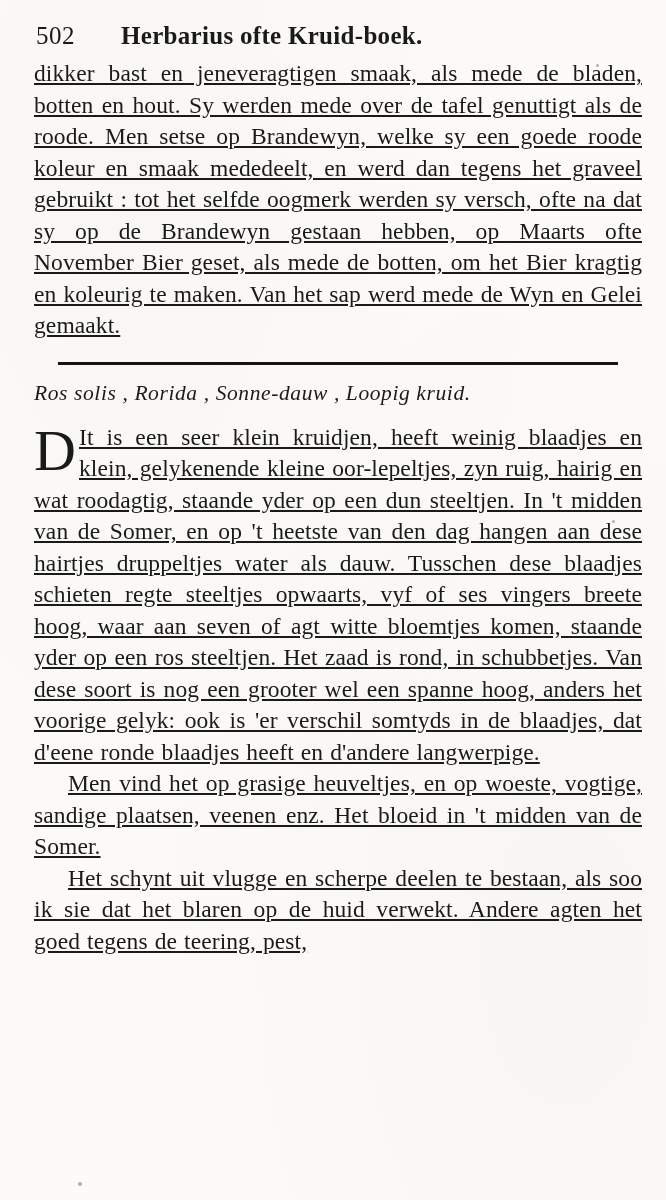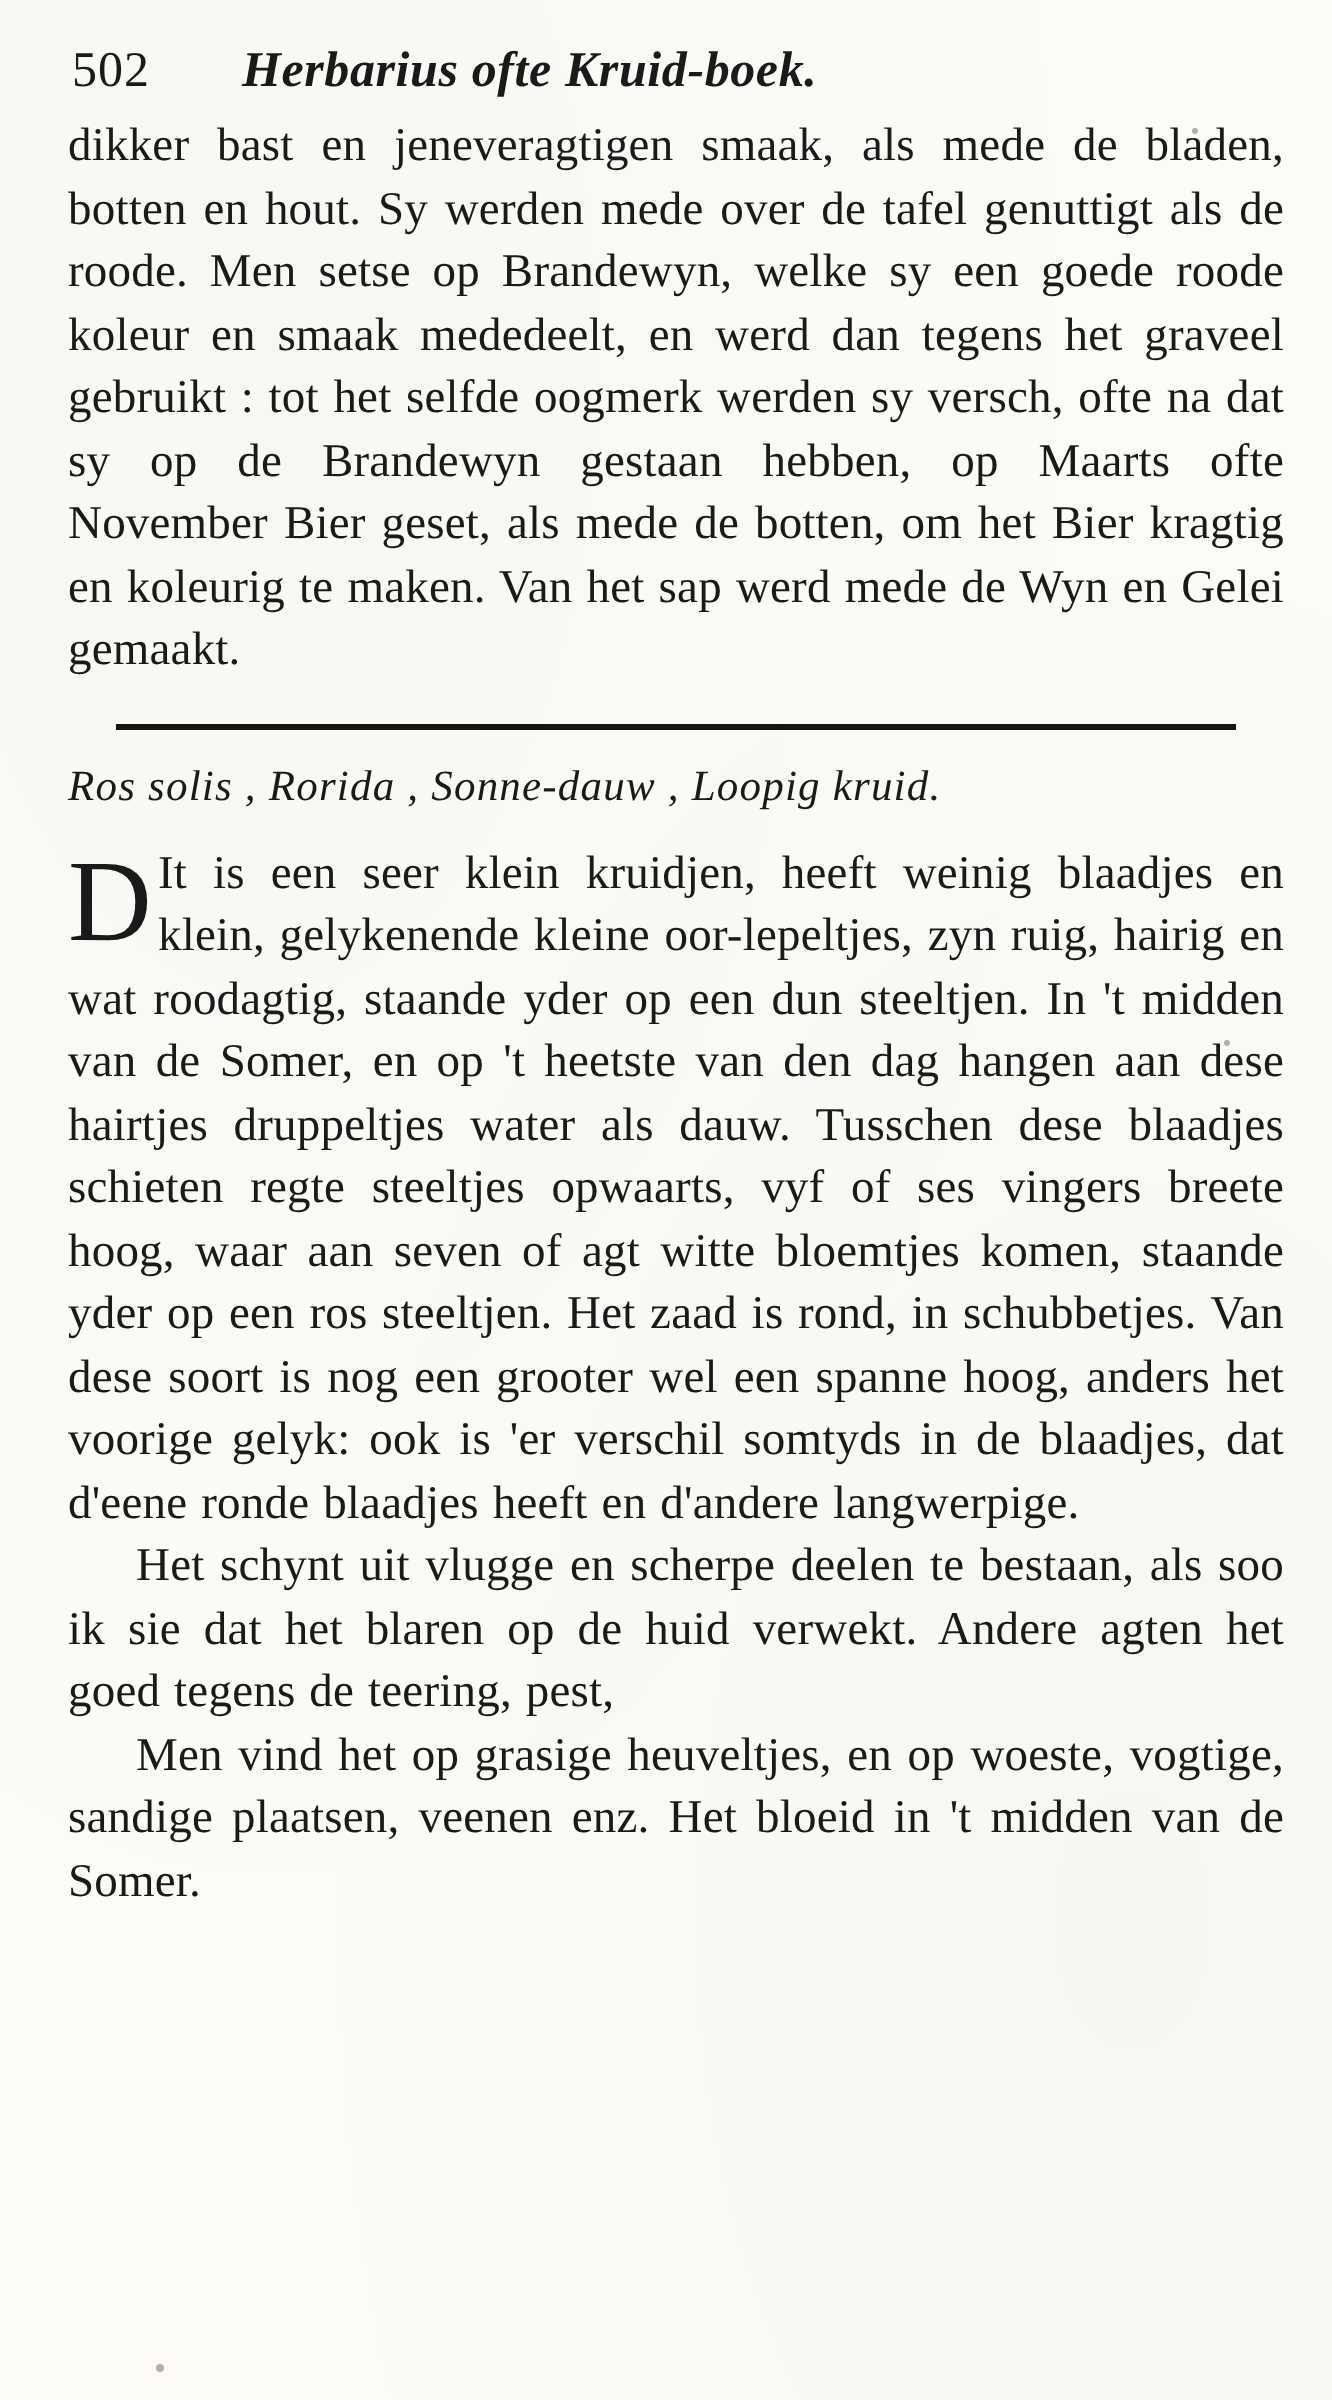--- a/index.html
+++ b/index.html
@@ -35,36 +35,36 @@
   .folio {
     font-size: 25px;
     letter-spacing: 0.5px;
     font-family: "Liberation Serif", serif;
     font-style: normal;
     margin-right: 46px;
     padding-left: 2px;
   }
   .runtitle {
     font-size: 25px;
-    font-style: italic;
     font-weight: 700;
     letter-spacing: 0.3px;
     white-space: nowrap;
   }
   
   .bodytext {
     font-size: 23.5px;
     line-height: 31.5px;
     text-align: justify;
     text-justify: inter-word;
     letter-spacing: 0.1px;
     word-spacing: 1px;
   }
   .bodytext p {
     margin: 0;
+    text-decoration: underline;
   }
   .para-indent {
     text-indent: 34px;
   }
   
   .rule {
     width: 92%;
     margin: 20px auto 16px auto;
     border: 0;
     border-top: 3px solid #151515;
@@ -116,20 +116,20 @@
   </div>
 
   <hr class="rule">
 
   <div class="chapter-synonyms">Ros solis ,  Rorida ,  Sonne-dauw ,  Loopig kruid.</div>
 
   <div class="bodytext section">
     <p>
       <span class="dropcap">D</span><span>It is een seer klein kruidjen,  heeft weinig </span><span>blaadjes en klein, gelykenende kleine oor-lepeltjes, zyn ruig, hairig en wat roodagtig, staande yder op een dun steeltjen.  In 't midden van de Somer, en op 't heetste van den dag hangen aan dese hairtjes druppeltjes water als dauw.  Tusschen dese blaadjes schieten regte steeltjes opwaarts, vyf of ses vingers breete hoog, waar aan seven of agt witte bloemtjes komen, staande yder op een ros steeltjen.  Het zaad is rond, in schubbetjes.  Van dese soort is nog een grooter wel een spanne hoog, anders het voorige gelyk: ook is 'er verschil somtyds in de blaadjes, dat d'eene ronde blaadjes heeft en d'andere langwerpige.</span>
     </p>
+    <p class="para-indent">Men vind het op grasige heuveltjes, en op woeste, vogtige, sandige plaatsen, veenen enz.  Het bloeid in 't midden van de Somer.</p>
     <p class="para-indent">Het schynt uit vlugge en scherpe deelen te bestaan, als soo ik sie dat het blaren op de huid verwekt.  Andere agten het goed tegens de teering, pest,</p>
-    <p class="para-indent">Men vind het op grasige heuveltjes, en op woeste, vogtige, sandige plaatsen, veenen enz.  Het bloeid in 't midden van de Somer.</p>
   </div>
 
   <div class="speck" style="left:78px;top:1182px;width:4px;height:4px;"></div>
   <div class="speck" style="left:596px;top:64px;width:3px;height:3px;"></div>
   <div class="speck" style="left:612px;top:520px;width:3px;height:3px;"></div>
 </div>
 
 </body></html>

